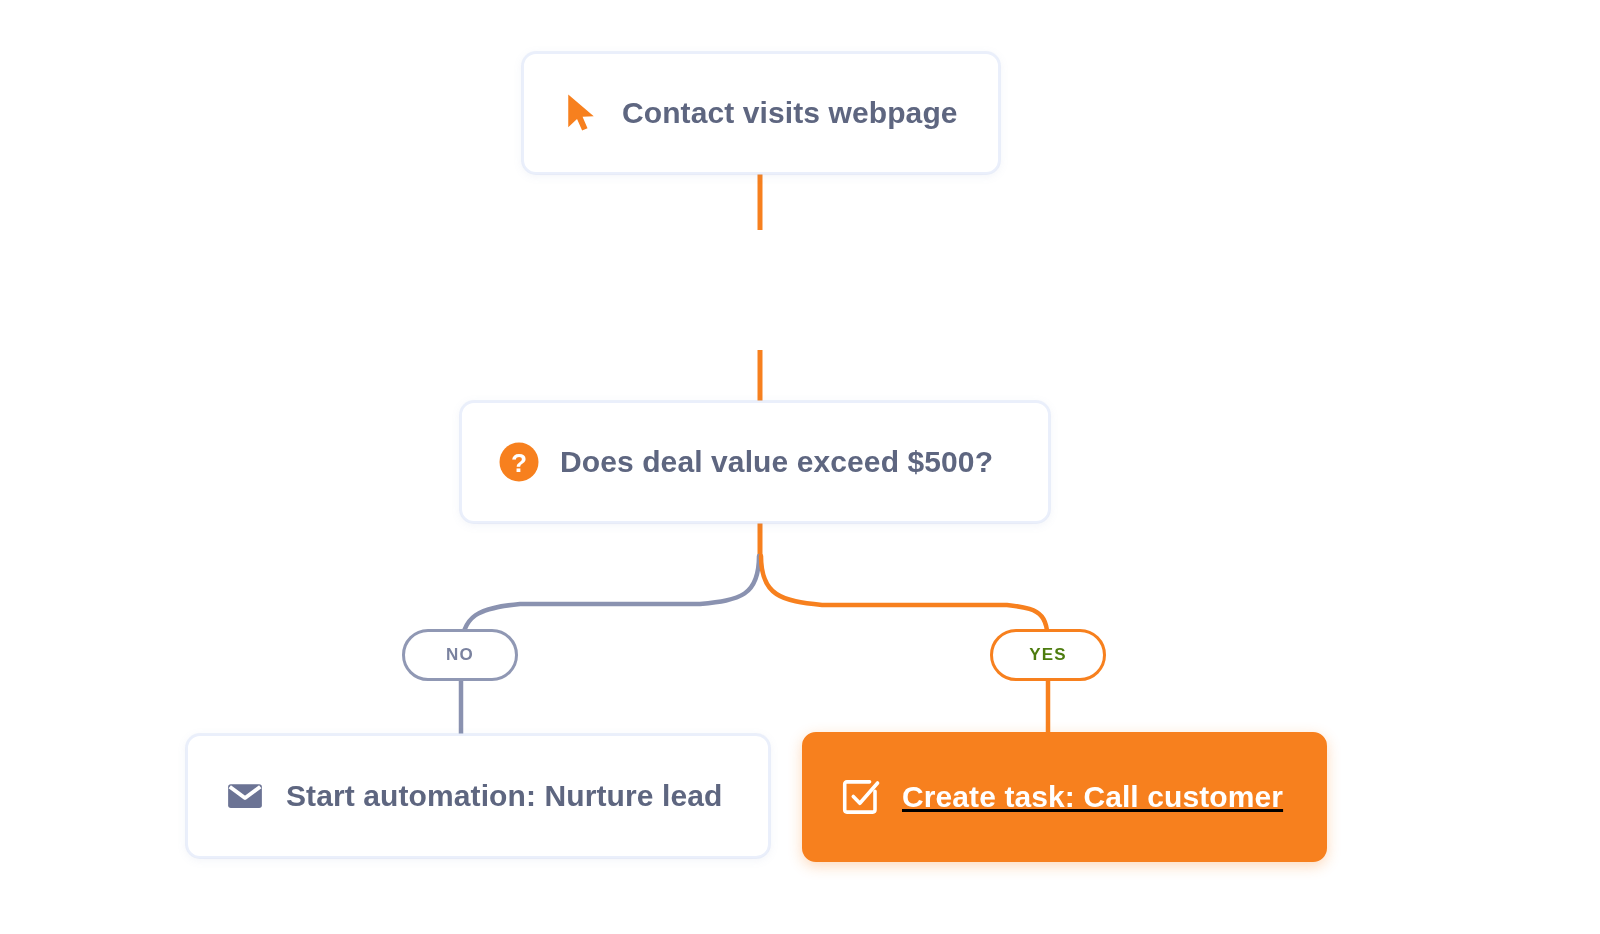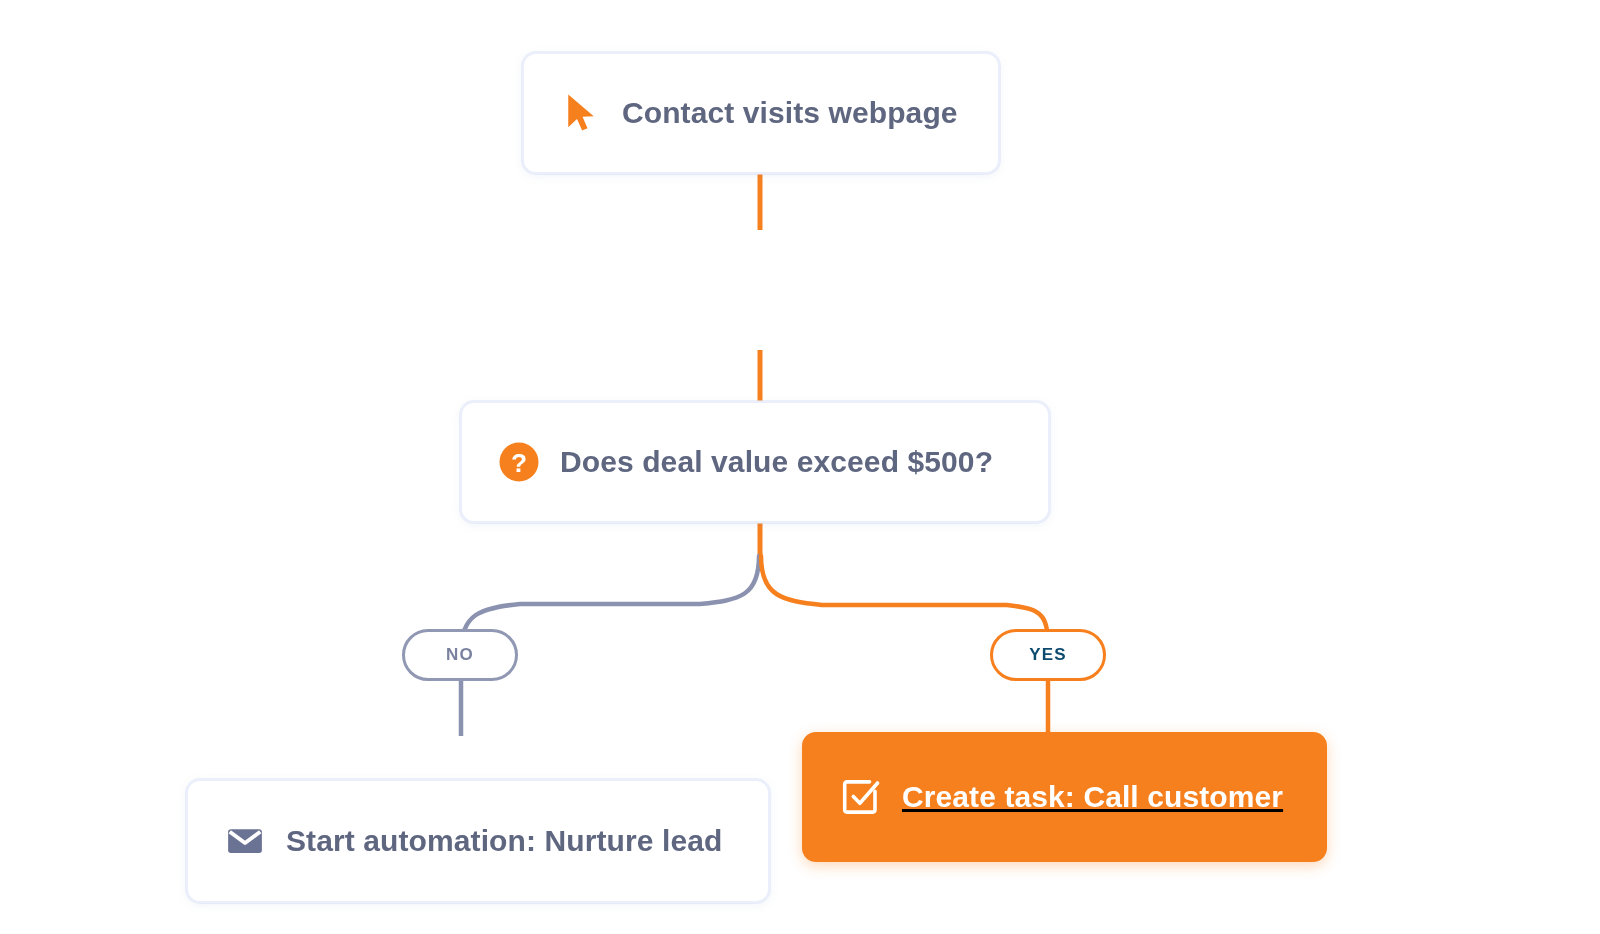--- a/index.html
+++ b/index.html
@@ -66,21 +66,21 @@
     box-shadow: 0 4px 14px rgba(247,128,30,0.30);
   }
   .node.accent .node-label {
     color: #ffffff;
   }
 
   
   #node-trigger      { left: 522px; top: 52px;  width: 478px; height: 122px; }
   #node-stage        { left: 463px; top: 228px; width: 590px; height: 122px; }
   #node-decision     { left: 460px; top: 401px; width: 590px; height: 122px; }
-  #node-no-action    { left: 186px; top: 734px; width: 584px; height: 124px; margin-top: 45px; }
+  #node-no-action    { left: 186px; top: 734px; width: 584px; height: 124px; }
   #node-yes-action   { left: 802px; top: 732px; width: 525px; height: 130px; text-decoration: underline; }
 
   
   .pill {
     position: absolute;
     box-sizing: border-box;
     display: flex;
     align-items: center;
     justify-content: center;
     width: 116px;
@@ -93,21 +93,21 @@
     z-index: 4;
   }
   #pill-no {
     left: 402px; top: 629px;
     border: 3px solid #9098b4;
     color: #7a829f;
   }
   #pill-yes {
     left: 990px; top: 629px;
     border: 3px solid #f7801e;
-    color: #0c4a6e;
+    color: #4d7c0f;
   }
 
   
   .glyph { display: block; }
 </style>
 </head>
 <body>
 
 <div id="canvas">
 

